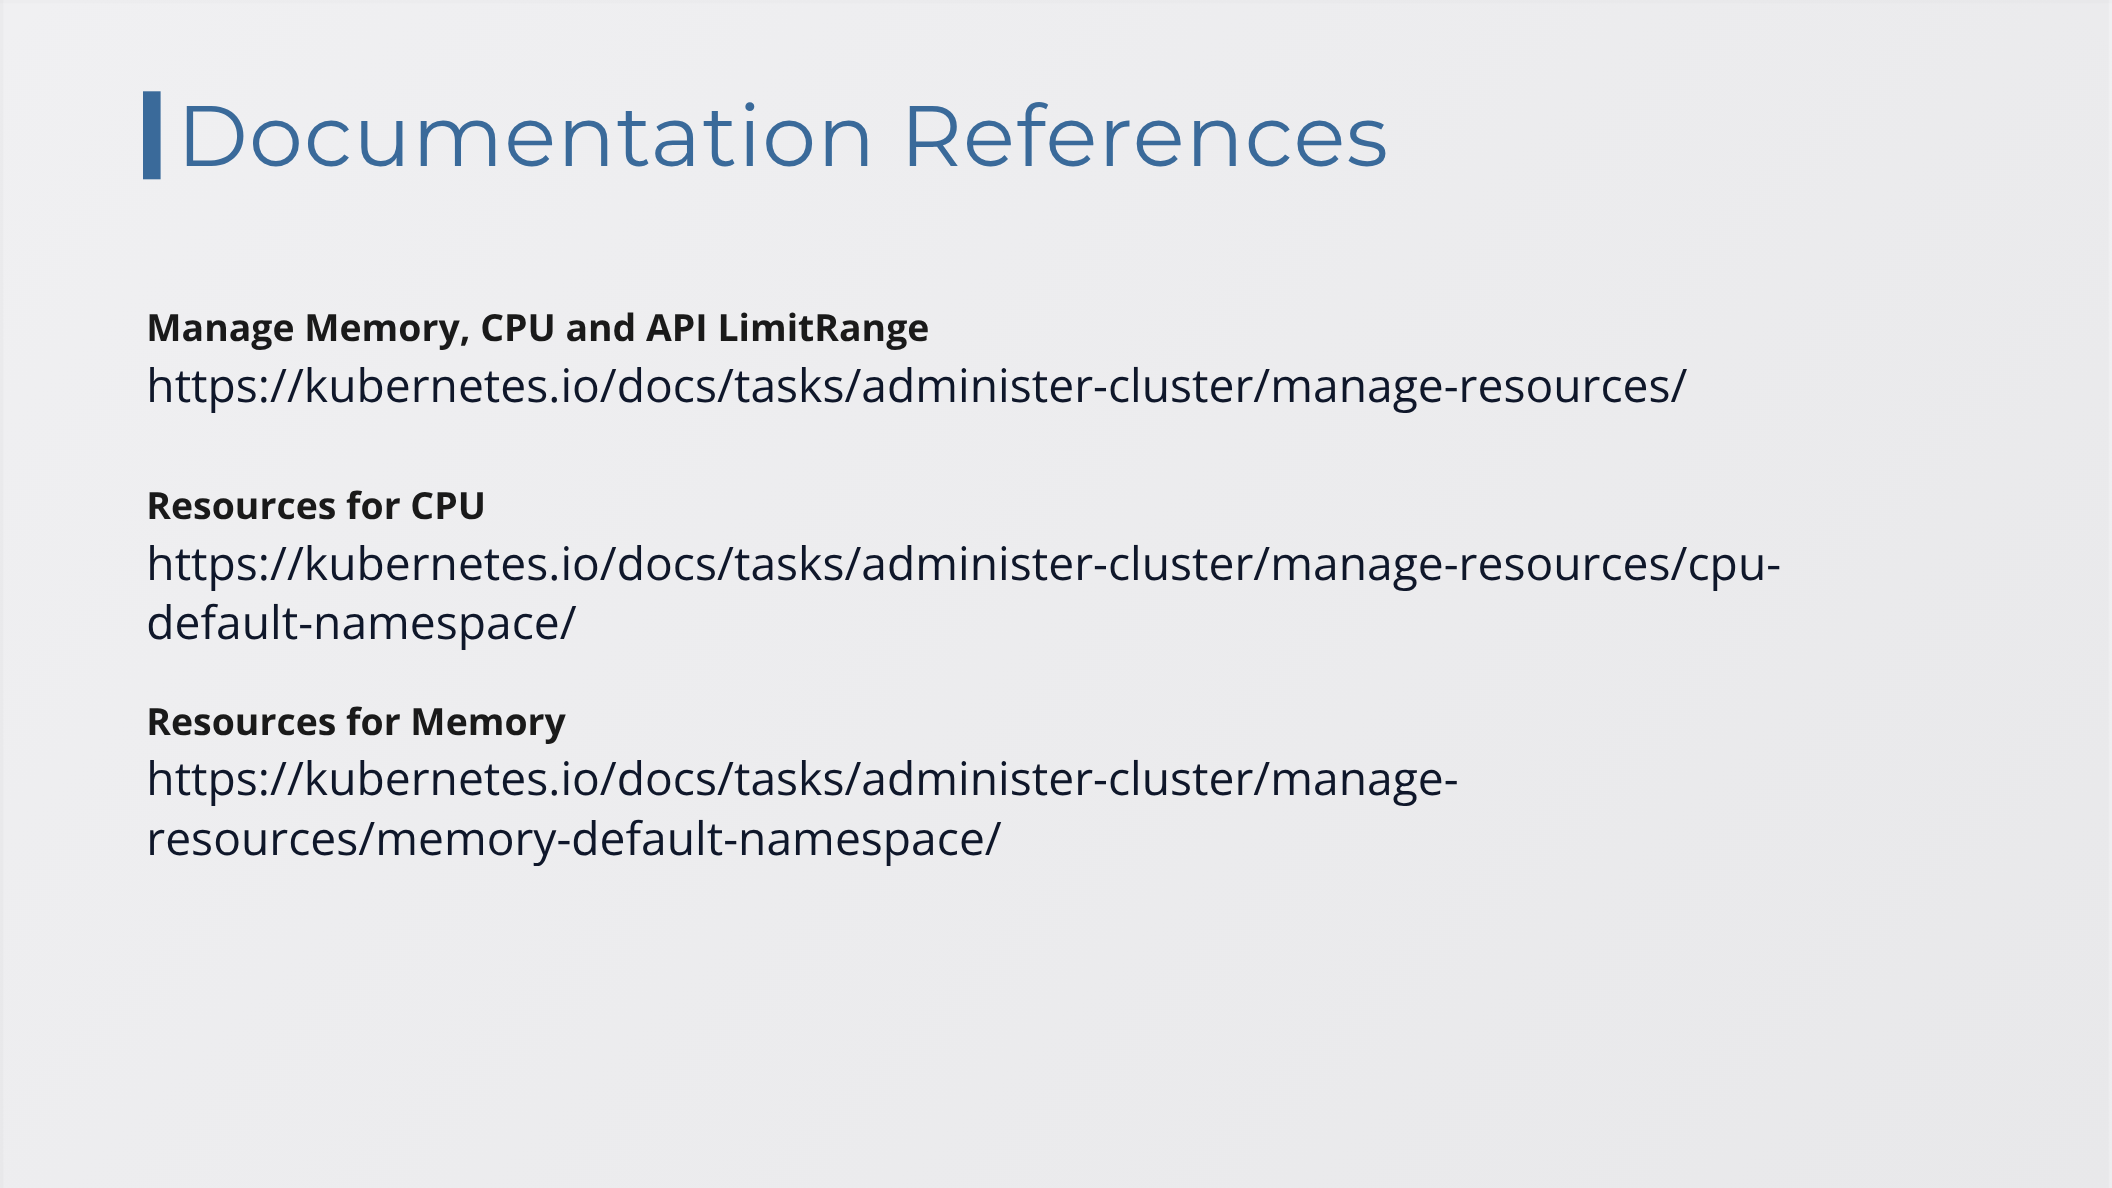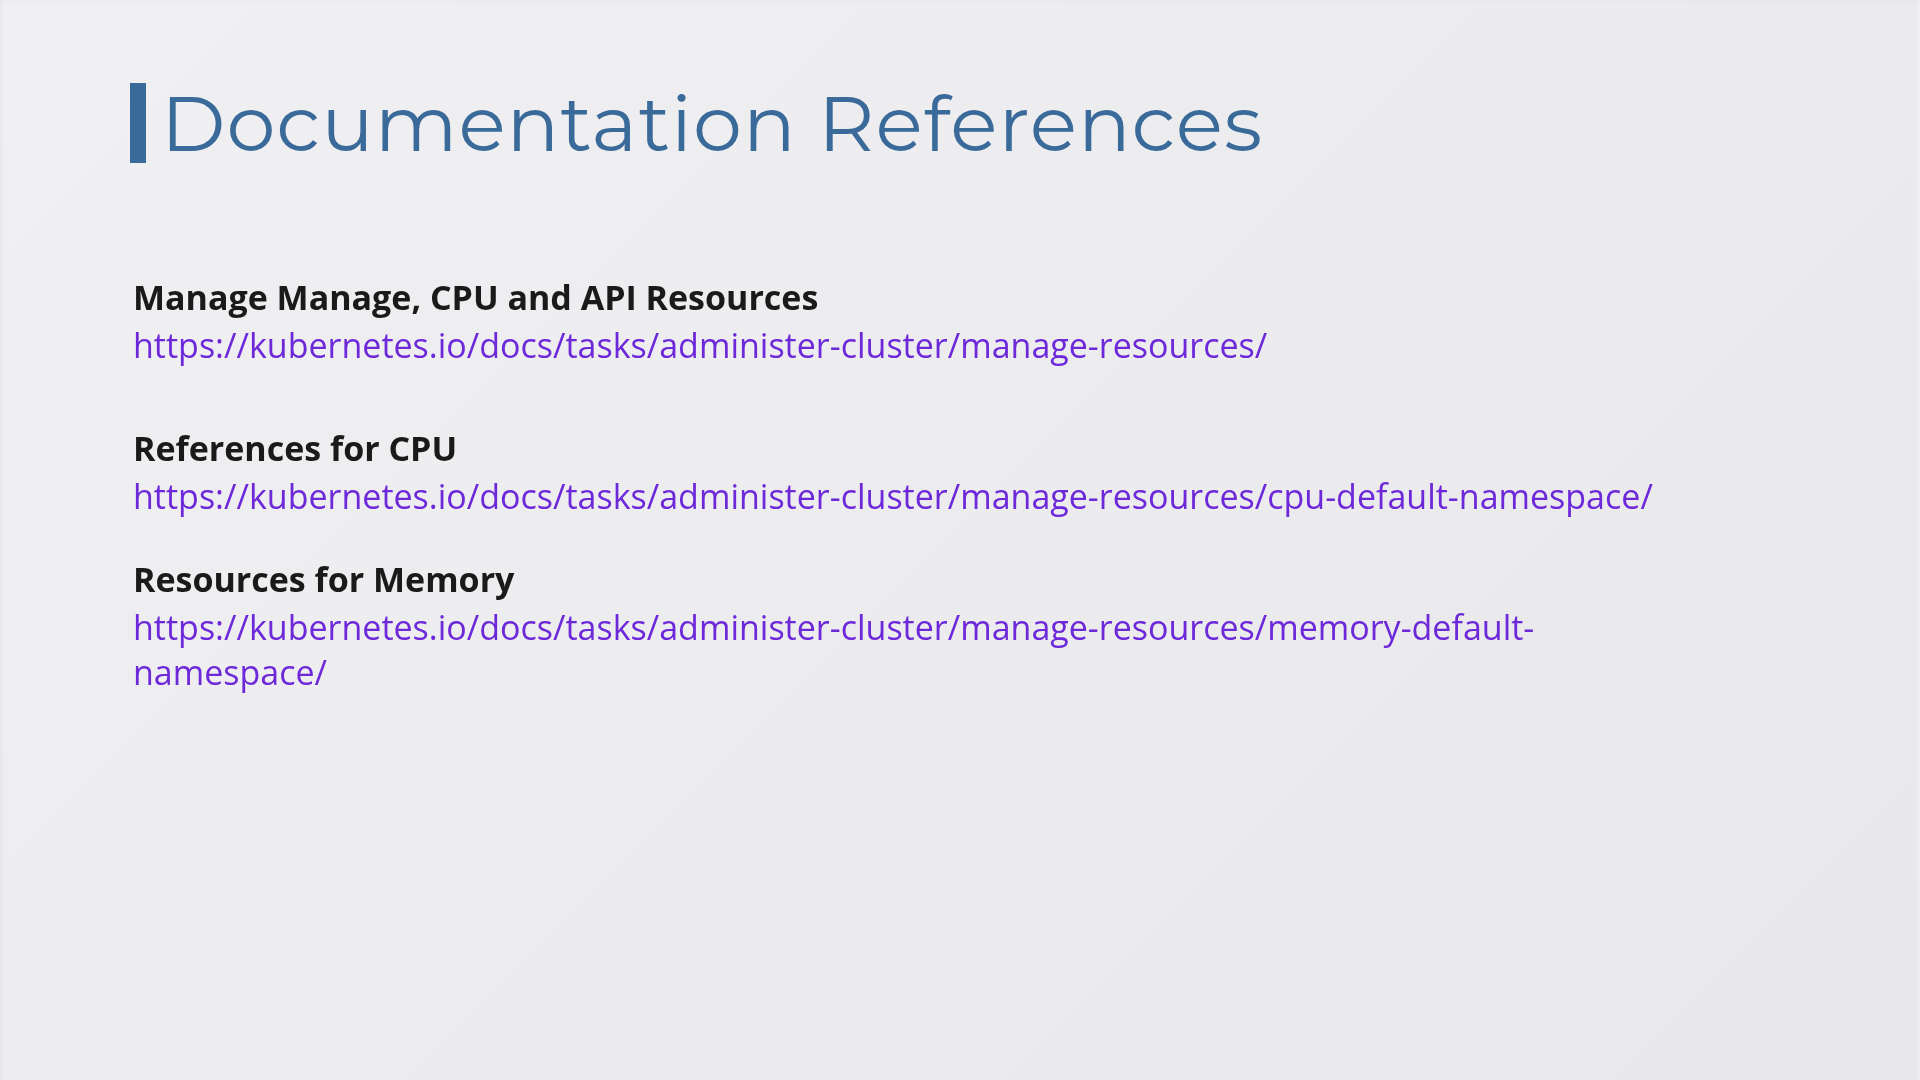--- a/index.html
+++ b/index.html
@@ -59,45 +59,45 @@
     .reference-title {
       font-family: 'Open Sans', 'Segoe UI', Arial, sans-serif;
       font-size: 34px;
       font-weight: 700;
       color: #1a1a1a;
       margin-bottom: 2px;
     }
     
     .reference-url {
       font-family: 'Open Sans', 'Segoe UI', Arial, sans-serif;
-      font-size: 34px;
+      font-size: 42px;
       font-weight: 400;
-      color: #6d28d9;
+      color: #0f172a;
       line-height: 1.3;
       max-width: 1520px;
       word-wrap: break-word;
     }
   </style>
 </head>
 <body>
 
 <div class="slide-container">
   <div class="title-row">
     <div class="title-bar"></div>
     <h1 class="page-title">Documentation References</h1>
   </div>
 
   <div class="content">
     <div class="reference-block">
-      <div class="reference-title">Manage Manage, CPU and API Resources</div>
+      <div class="reference-title">Manage Memory, CPU and API LimitRange</div>
       <div class="reference-url">https://kubernetes.io/docs/tasks/administer-cluster/manage-resources/</div>
     </div>
 
     <div class="reference-block">
-      <div class="reference-title">References for CPU</div>
+      <div class="reference-title">Resources for CPU</div>
       <div class="reference-url">https://kubernetes.io/docs/tasks/administer-cluster/manage-resources/cpu-default-namespace/</div>
     </div>
 
     <div class="reference-block">
       <div class="reference-title">Resources for Memory</div>
       <div class="reference-url">https://kubernetes.io/docs/tasks/administer-cluster/manage-resources/memory-default-namespace/</div>
     </div>
   </div>
 </div>
 

